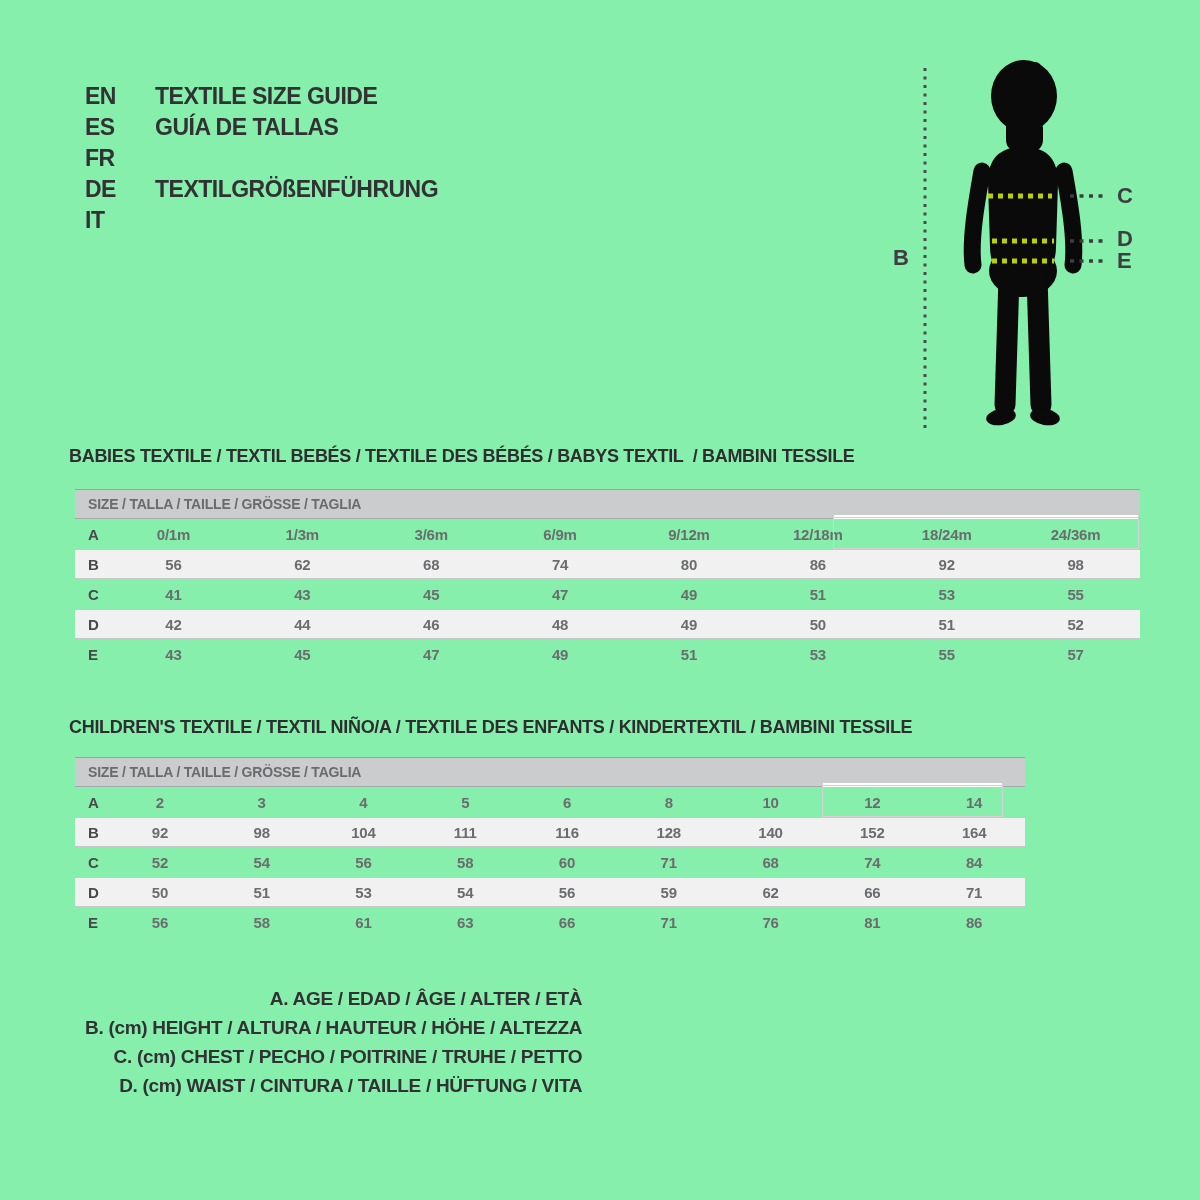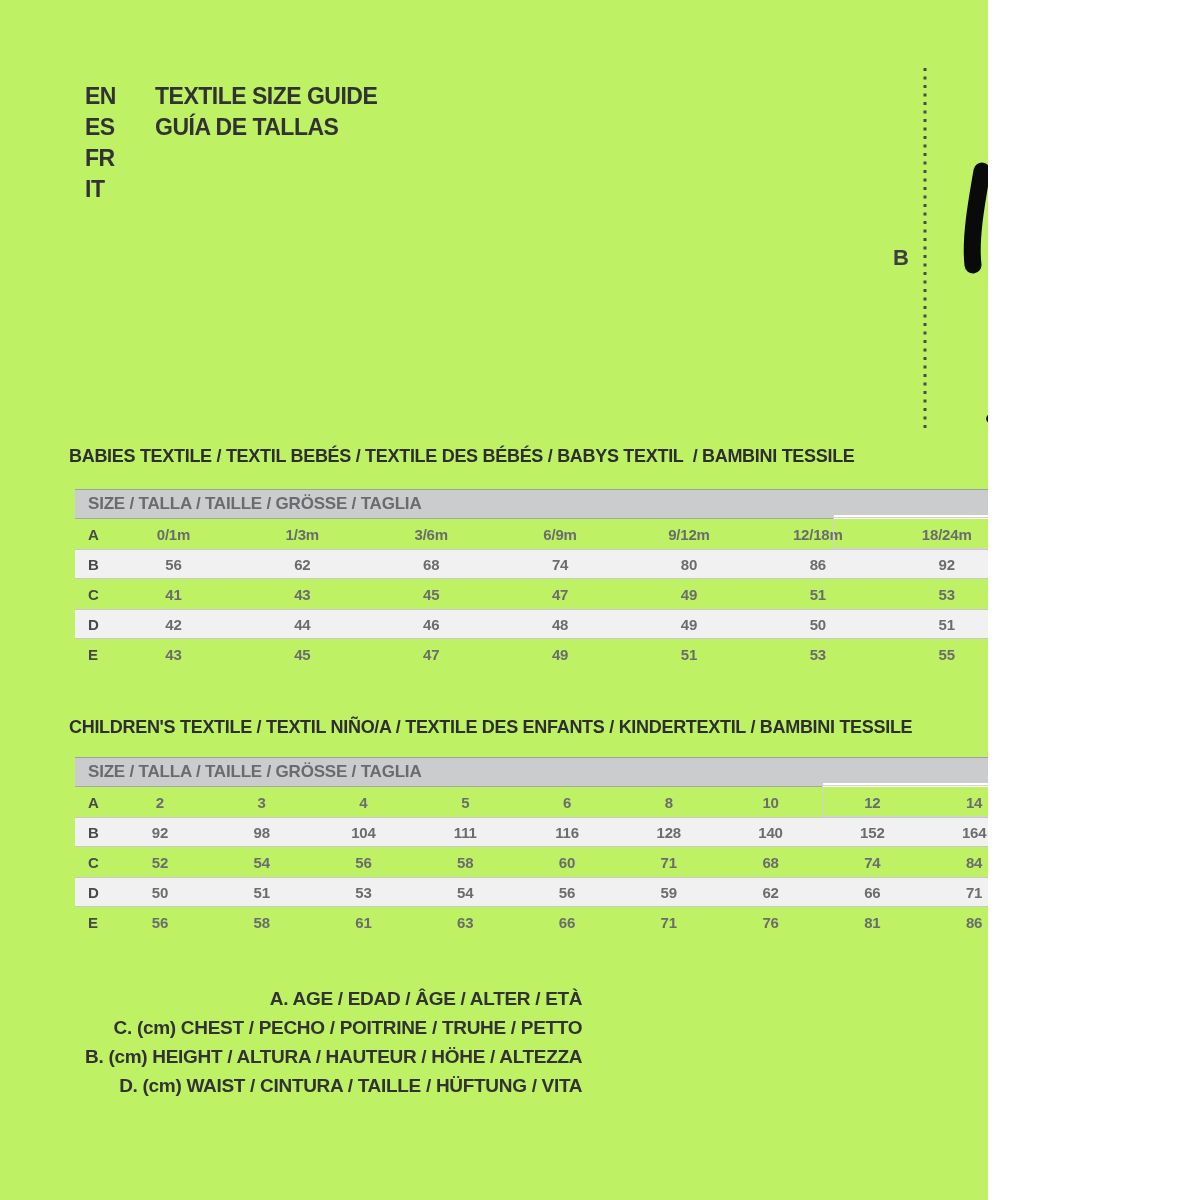--- a/index.html
+++ b/index.html
@@ -1,16 +1,16 @@
 <!DOCTYPE html>
 <html><head>
 <meta charset="utf-8">
 <style>
   html,body{margin:0;padding:0;background:#fff;}
-  .canvas{position:relative;width:988px;height:1200px;background:#bef264;overflow:hidden;
+  .canvas{position:relative;width:1200px;height:1200px;background:#86efac;overflow:hidden;
           font-family:"Liberation Sans", sans-serif;font-weight:700;color:#353537;}
 
   
   .lang-list{position:absolute;left:85px;top:81px;}
   .lang-row{display:flex;height:31px;line-height:31px;font-size:23px;letter-spacing:-0.5px;color:#323234;}
   .lang-code{width:70px;}
   .lang-label{white-space:pre;text-align:right;}
 
   
   .figure-svg{position:absolute;left:890px;top:55px;width:220px;height:385px;}
@@ -23,21 +23,21 @@
   
   .section-title{position:absolute;left:69px;font-size:18px;letter-spacing:-0.3px;color:#2e2e30;white-space:pre;}
   .babies-title{top:446px;}
   .children-title{top:717px;text-align:center;}
 
   
   .size-table{position:absolute;left:75px;z-index:2;}
   .babies-table{top:489px;width:1065px;}
   .children-table{top:757px;width:950px;}
   .size-band{box-sizing:border-box;height:30px;background:#cbcccd;border-top:1px solid #9fa0a2;border-bottom:1px solid #a6a7a9;
-             line-height:28px;padding-left:13px;font-size:17px;letter-spacing:-0.2px;color:#6a6b6e;}
+             line-height:28px;padding-left:13px;font-size:14px;letter-spacing:-0.2px;color:#6a6b6e;}
   .tr{display:grid;height:30px;align-items:center;box-sizing:border-box;}
   .babies-table .tr{grid-template-columns:34px repeat(8,1fr);}
   .children-table .tr{grid-template-columns:34px repeat(9,1fr);}
   .tr.stripe{background:#f1f1f2;border-top:1px solid #c8c8c9;border-bottom:1px solid #c8c8c9;}
   .tl{padding-left:13px;font-size:15px;color:#48494b;letter-spacing:-0.2px;}
   .tc{text-align:center;font-size:15px;color:#6b6c6e;letter-spacing:-0.2px;}
 
   
   .sel-box{position:absolute;z-index:3;border:1px solid #d2d2d4;background:transparent;box-sizing:border-box;}
   .babies-sel{left:833px;top:517px;width:306px;height:32px;}
@@ -59,20 +59,24 @@
     <div class="lang-row">
       <span class="lang-code">EN</span>
       <span class="lang-label">TEXTILE SIZE GUIDE</span>
     </div>
     <div class="lang-row">
       <span class="lang-code">ES</span>
       <span class="lang-label">GUÍA DE TALLAS</span>
     </div>
     <div class="lang-row">
       <span class="lang-code">FR</span>
+    </div>
+    <div class="lang-row">
+      <span class="lang-code">DE</span>
+      <span class="lang-label">TEXTILGRÖßENFÜHRUNG</span>
     </div>
     <div class="lang-row">
       <span class="lang-code">IT</span>
     </div>
   </div>
 
   <svg class="figure-svg" viewBox="0 0 220 385" xmlns="http://www.w3.org/2000/svg">
 
     <line x1="35" y1="13" x2="35" y2="375" stroke="#4a4a4a" stroke-width="3" stroke-dasharray="3 5.5"></line>
 
@@ -226,18 +230,18 @@
       <span class="tc">76</span>
       <span class="tc">81</span>
       <span class="tc">86</span>
     </div>
   </div>
   <div class="band-cut children-cut"></div>
   <div class="sel-box children-sel"></div>
 
   <div class="legend">
     <div class="legend-line">A. AGE / EDAD / ÂGE / ALTER / ETÀ</div>
+    <div class="legend-line">B. (cm) HEIGHT / ALTURA / HAUTEUR / HÖHE / ALTEZZA</div>
     <div class="legend-line">C. (cm) CHEST / PECHO / POITRINE / TRUHE / PETTO</div>
-    <div class="legend-line">B. (cm) HEIGHT / ALTURA / HAUTEUR / HÖHE / ALTEZZA</div>
     <div class="legend-line">D. (cm) WAIST / CINTURA / TAILLE / HÜFTUNG / VITA</div>
   </div>
 
 </div>
 
 </body></html>

